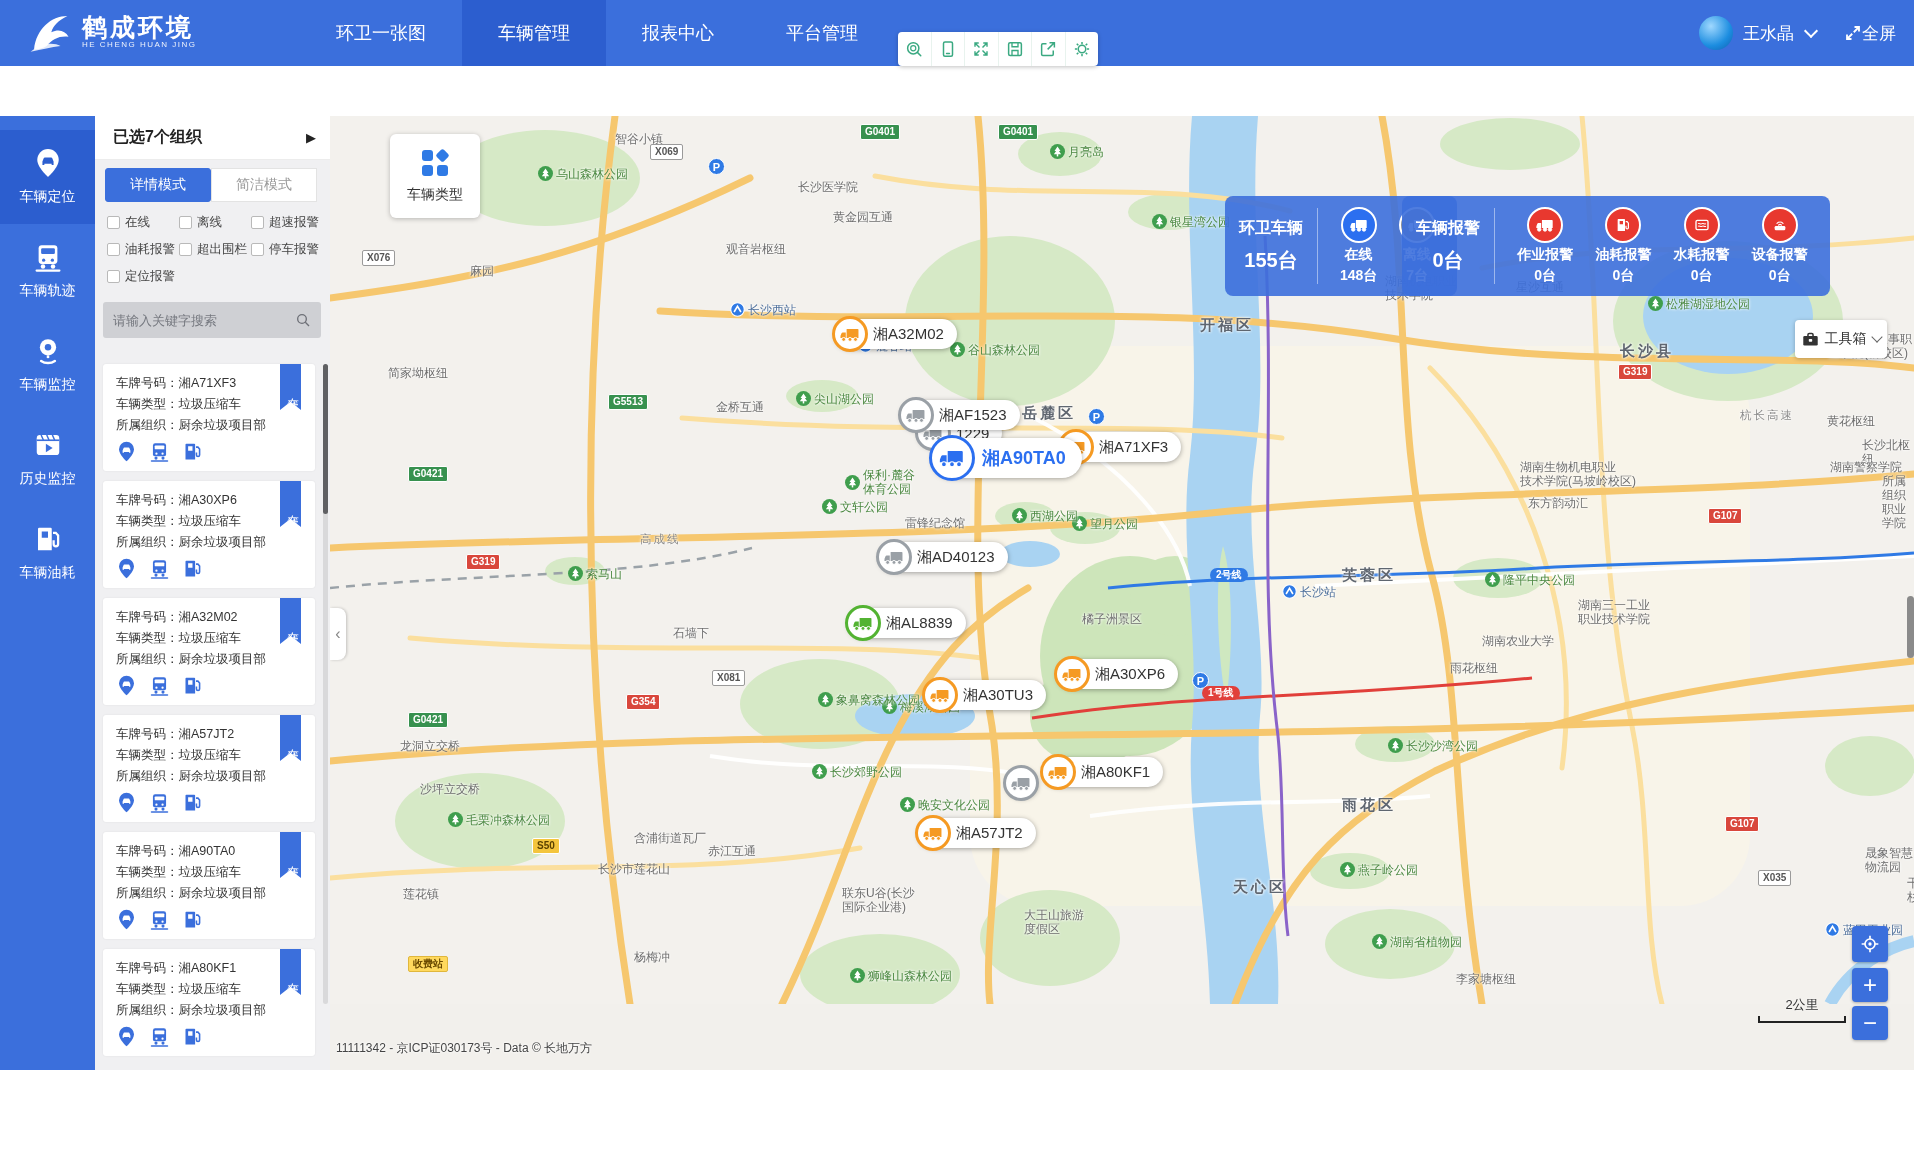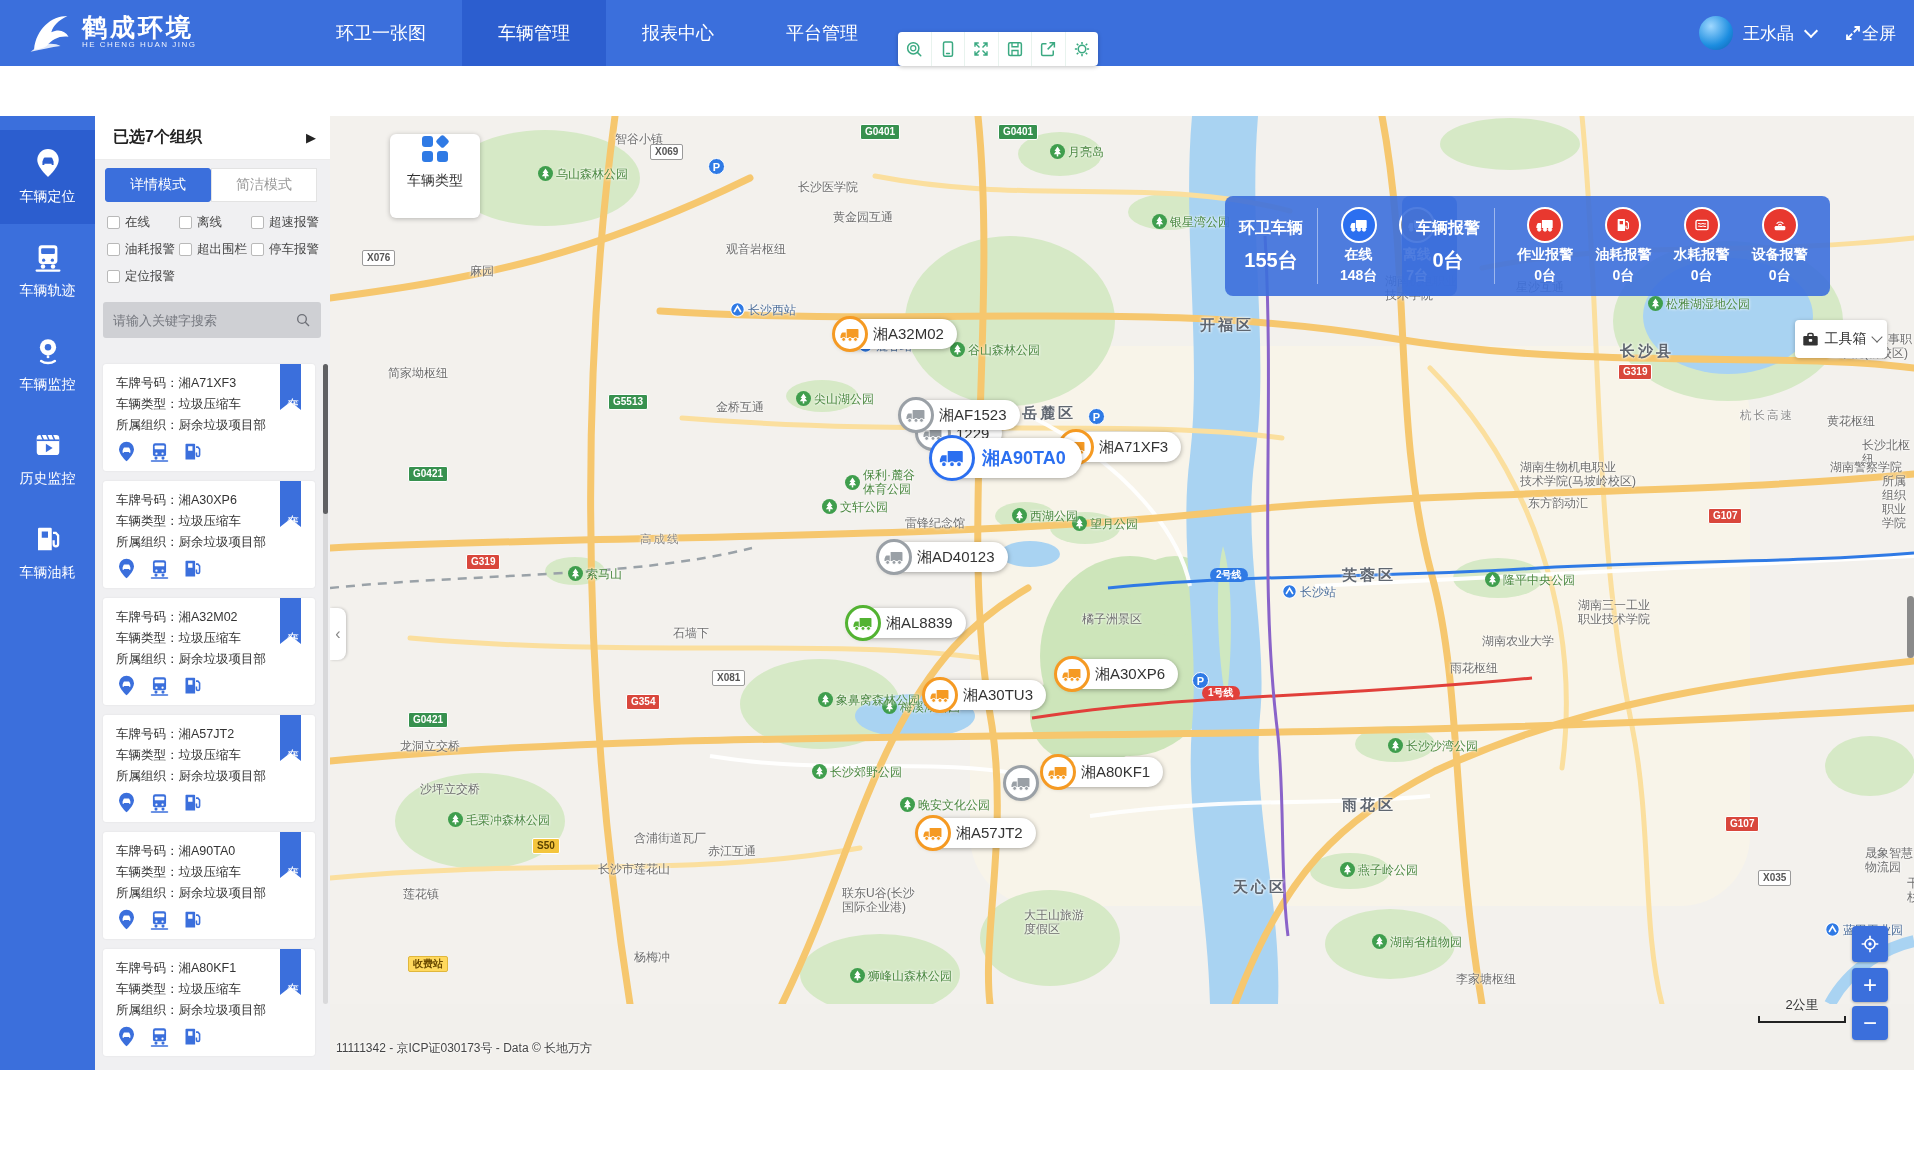--- a/index.html
+++ b/index.html
@@ -97,21 +97,21 @@
   .marker.orange .m-ic { border-color:#f59a23; }
   .marker.gray .m-ic { border-color:#9aa0a6; }
   .marker.green .m-ic { border-color:#53b332; }
   .marker.blue .m-ic { border-color:#2b6ff0; }
   .marker.selected { height:40px; border-radius:22px; padding:0 16px 0 50px; font-size:18px; font-weight:bold; color:#2b6ff0; }
   .marker.selected .m-ic { width:46px; height:46px; left:-3px; top:-3px; border-width:3px; }
   .marker.selected .m-ic svg { width:28px; height:22px; }
 
   
   #veh-type-btn { position:absolute; left:60px; top:18px; width:90px; height:84px; background:#fff; border-radius:6px;
-    box-shadow:0 1px 5px rgba(0,0,0,.25); display:flex; flex-direction:column; align-items:center; justify-content:flex-start;
+    box-shadow:0 1px 5px rgba(0,0,0,.25); display:flex; flex-direction:column; align-items:center; justify-content:center;
     gap:8px; z-index:10; cursor:pointer; font-size:14px; color:#333; }
   #veh-type-btn svg { width:30px; height:30px; }
   .stat-panel { position:absolute; top:80px; height:100px; background:rgba(60,111,220,.9); border-radius:8px; color:#fff;
     display:flex; align-items:center; z-index:10; }
   #stat1 { left:895px; width:232px; }
   #stat2 { left:1072px; width:428px; }
   .sp-main { width:92px; text-align:center; font-weight:bold; }
   .sp-main .l { font-size:16px; }
   .sp-main .v { font-size:20px; margin-top:8px; }
   .sp-div { width:1px; height:76px; background:rgba(255,255,255,.45); }

